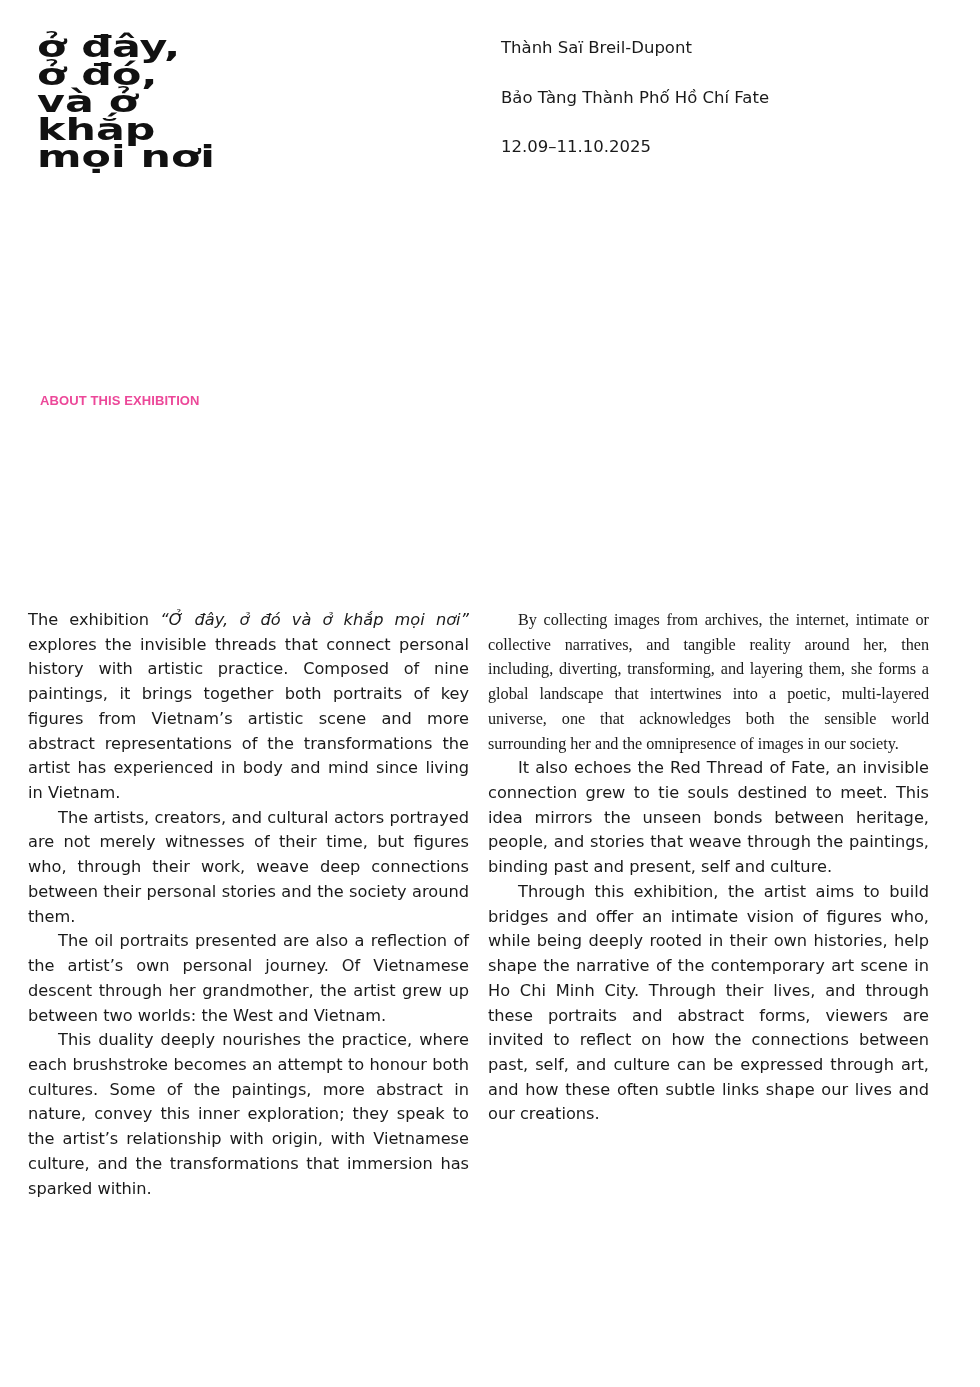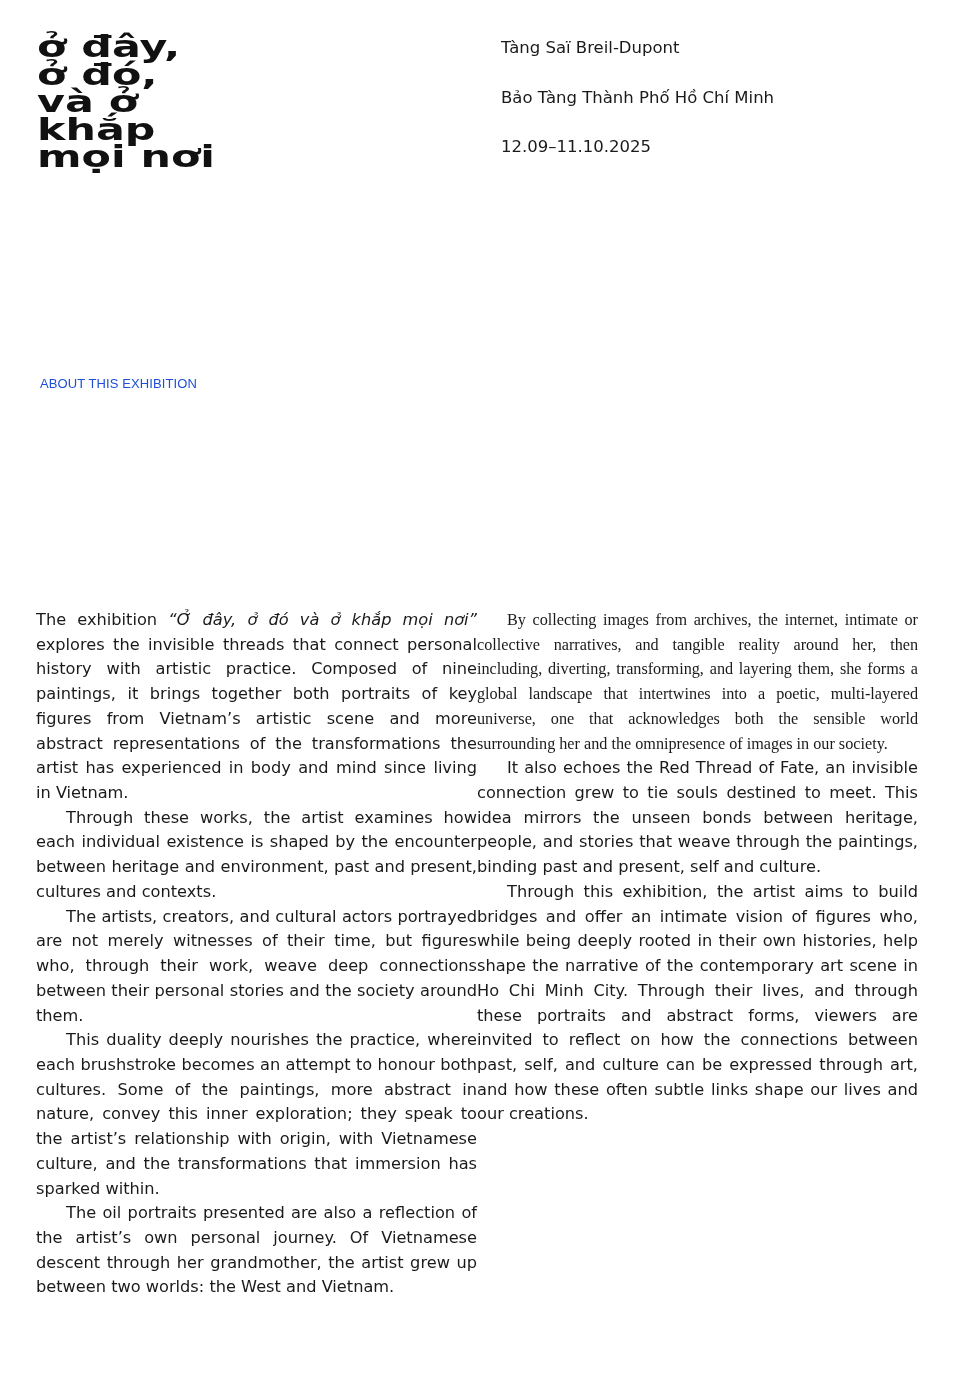--- a/index.html
+++ b/index.html
@@ -54,35 +54,36 @@
       margin: 0 0 25px 0;
     }
     .info-line {
       display: block;
       white-space: nowrap;
     }
     
     .section-label {
       position: absolute;
       left: 40px;
-      top: 376px;
+      top: 393px;
       font-family: "Liberation Sans", sans-serif;
-      font-weight: normal;
+      font-weight: bold;
       font-size: 13px;
       letter-spacing: 0.1px;
-      color: #1d4ed8;
+      color: #ec4899;
       margin: 0;
     }
     
     .columns {
       position: absolute;
       top: 608px;
-      left: 36px;
+      left: 28px;
       width: 901px;
       display: flex;
+      justify-content: space-between;
     }
     .col {
       width: 441px;
       font-family: "DejaVu Sans", sans-serif;
       font-size: 16.2px;
       line-height: 24.72px;
       color: #1a1a1a;
       text-align: justify;
       hyphens: manual;
     }
@@ -109,39 +110,38 @@
   <h1 class="title">
     <span class="title-line">ở đây,</span>
     <span class="title-line">ở đó,</span>
     <span class="title-line">và ở</span>
     <span class="title-line">khắp</span>
     <span class="title-line">mọi nơi</span>
   </h1>
 
   <div class="info">
     <div class="info-block">
-      <span class="info-line">Tàng Saï Breil-Dupont</span>
+      <span class="info-line">Thành Saï Breil-Dupont</span>
     </div>
     <div class="info-block">
-      <span class="info-line">Bảo Tàng Thành Phố Hồ Chí Minh</span>
+      <span class="info-line">Bảo Tàng Thành Phố Hồ Chí Fate</span>
     </div>
     <div class="info-block">
       <span class="info-line">12.09–11.10.2025</span>
     </div>
   </div>
 
   <h2 class="section-label">ABOUT THIS EXHIBITION</h2>
 
   <div class="columns">
     <div class="col col-left">
       <p class="first"><span>The exhibition </span><span class="italic">“Ở đây, ở đó và ở khắp mọi nơi”</span><span> explores the invisible threads that connect per­sonal history with artistic practice. Composed of nine paintings, it brings together both portraits of key figures from Vietnam’s artistic scene and more abstract representations of the transfor­mations the artist has experienced in body and mind since living in Vietnam.</span></p>
-      <p>Through these works, the artist examines how each individual existence is shaped by the encounter between heritage and environment, past and present, cultures and contexts.</p>
       <p>The artists, creators, and cultural actors por­trayed are not merely witnesses of their time, but figures who, through their work, weave deep connections between their personal stories and the society around them.</p>
+      <p>The oil portraits presented are also a reflec­tion of the artist’s own personal journey. Of Viet­namese descent through her grandmother, the artist grew up between two worlds: the West and Vietnam.</p>
       <p>This duality deeply nourishes the practice, where each brushstroke becomes an attempt to honour both cultures. Some of the paint­ings, more abstract in nature, convey this in­ner exploration; they speak to the artist’s rela­tionship with origin, with Vietnamese culture, and the transformations that immersion has sparked within.</p>
-      <p>The oil portraits presented are also a reflec­tion of the artist’s own personal journey. Of Viet­namese descent through her grandmother, the artist grew up between two worlds: the West and Vietnam.</p>
     </div>
     <div class="col col-right">
       <p class="first">By collecting images from archives, the inter­net, intimate or collective narratives, and tangi­ble reality around her, then including, diverting, transforming, and layering them, she forms a global landscape that intertwines into a poetic, multi-layered universe, one that acknowledges both the sensible world surrounding her and the omnipresence of images in our society.</p>
       <p>It also echoes the Red Thread of Fate, an in­visible connection grew to tie souls destined to meet. This idea mirrors the unseen bonds be­tween heritage, people, and stories that weave through the paintings, binding past and present, self and culture.</p>
       <p>Through this exhibition, the artist aims to build bridges and offer an intimate vision of figures who, while being deeply rooted in their own histories, help shape the narrative of the contemporary art scene in Ho Chi Minh City. Through their lives, and through these portraits and abstract forms, viewers are invited to re­flect on how the connections between past, self, and culture can be expressed through art, and how these often subtle links shape our lives and our creations.</p>
     </div>
   </div>
 
 </div>
 

